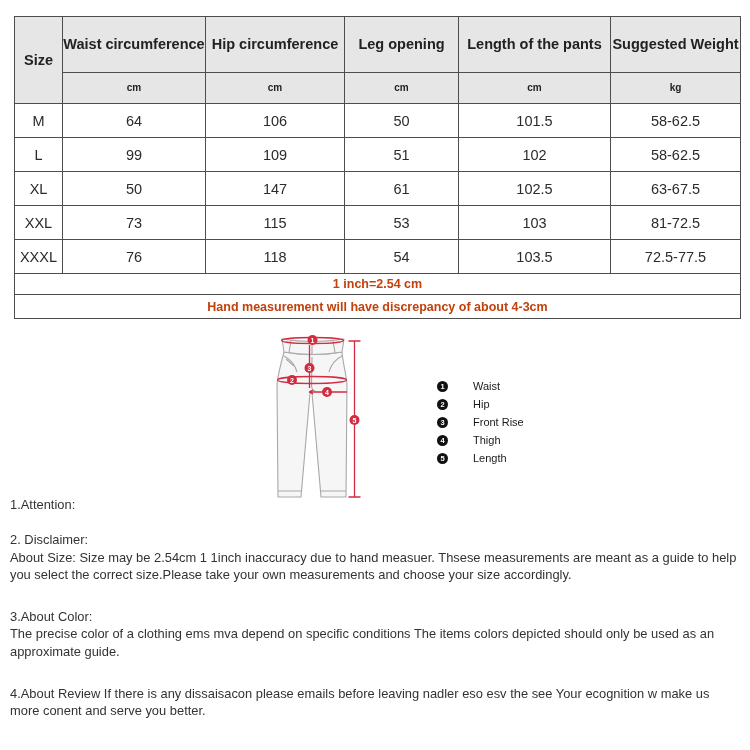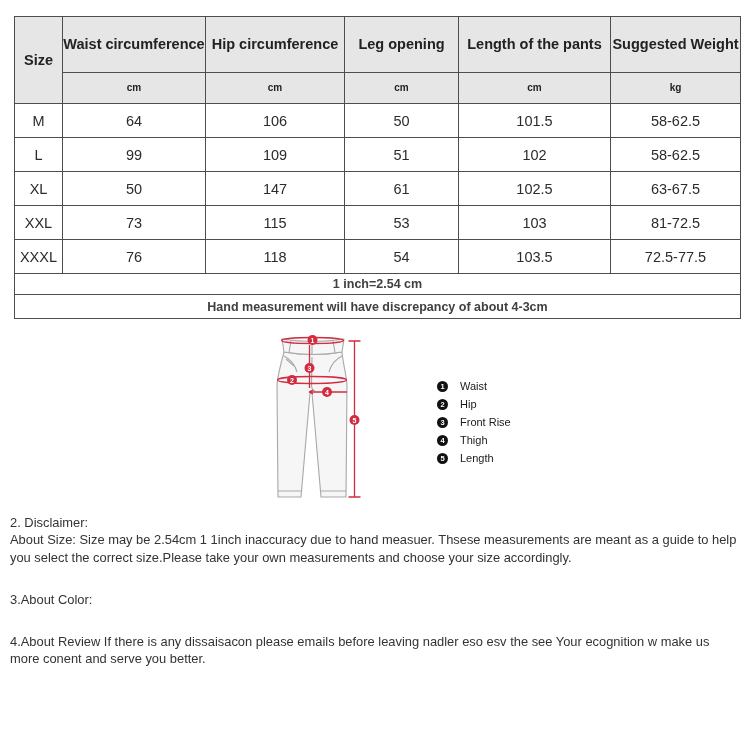--- a/index.html
+++ b/index.html
@@ -15,39 +15,39 @@
     border-collapse:collapse; table-layout:fixed;
   }
   .size-table td, .size-table th{
     border:1px solid var(--border); text-align:center; vertical-align:middle;
     overflow:hidden;
   }
   .size-table th{ background:var(--headbg); font-weight:bold; font-size:14.5px; line-height:1.25; }
   .hdr-row1 th{ height:56px; }
   .hdr-row2 th{ height:31px; font-size:10px; }
   .size-table td{ height:34px; font-size:14.5px; font-weight:normal; color:#2b2b2b; background:#fff; }
-  .note-row td{ font-weight:bold; font-size:12.5px; color:#404040;margin-top:36px; }
+  .note-row td{ font-weight:bold; font-size:12.5px; color:#c2410c;margin-top:36px; }
   .note-row-1 td{ height:21px; }
   .note-row-2 td{ height:24px; }
   
   .diagram-svg{ position:absolute; left:260px; top:330px; width:110px; height:180px; }
   .pants-line{ fill:none; stroke:var(--outline); stroke-width:1.1; }
   .pants-fill{ fill:#f6f6f6; stroke:var(--outline); stroke-width:1.1; stroke-linejoin:round; }
   .meas{ fill:none; stroke:var(--accent); stroke-width:1.3; }
   .meas-dot{ fill:var(--accent); stroke:none; }
   .meas-num{ fill:#fff; font-size:7px; font-weight:bold; text-anchor:middle; font-family:"Liberation Sans",sans-serif; }
   
   .legend{ position:absolute; left:437px; top:377px; }
   .legend-item{ display:flex; align-items:center; height:18px; }
   .legend-num{
     width:11px; height:11px; border-radius:50%; background:#111; color:#fff;
     font-size:7.5px; font-weight:bold; display:flex; align-items:center; justify-content:center;
     flex:0 0 11px;
   }
-  .legend-label{ margin-left:12px; font-size:11px; color:#1a1a1a; }
+  .legend-label{ margin-left:25px; font-size:11px; color:#1a1a1a; }
   
   .notes{ position:absolute; left:10px; top:496px; width:727px; font-size:12.9px; line-height:17.3px; color:#333; }
   .note-sec{ margin-bottom:18px; }
   .note-sec.wide-gap{ margin-bottom:25px; }
   .note-title:empty{ display:none; }
 </style>
 </head>
 <body>
 
 <table class="size-table">
@@ -189,24 +189,26 @@
       <span class="legend-label">Thigh</span>
     </div>
     <div class="legend-item">
       <span class="legend-num">5</span>
       <span class="legend-label">Length</span>
     </div>
   </div>
 
 <div class="notes">
     <div class="note-sec">
+      <div class="note-title">1.Attention:</div>
     </div>
     <div class="note-sec wide-gap">
       <div class="note-title">2. Disclaimer:</div>
       <div class="note-body">About Size: Size may be 2.54cm 1 1inch inaccuracy due to hand measuer. Thsese measurements are meant as a guide to help you select the correct size.Please take your own measurements and choose your size accordingly.</div>
     </div>
     <div class="note-sec wide-gap">
       <div class="note-title">3.About Color:</div>
+      <div class="note-body">The precise color of a clothing ems mva depend on specific conditions The items colors depicted should only be used as an approximate guide.</div>
     </div>
     <div class="note-sec">
       <div class="note-body">4.About Review If there is any dissaisacon please emails before leaving nadler eso esv the see Your ecognition w make us more conent and serve you better.</div>
     </div>
   </div>
 
 </body></html>

